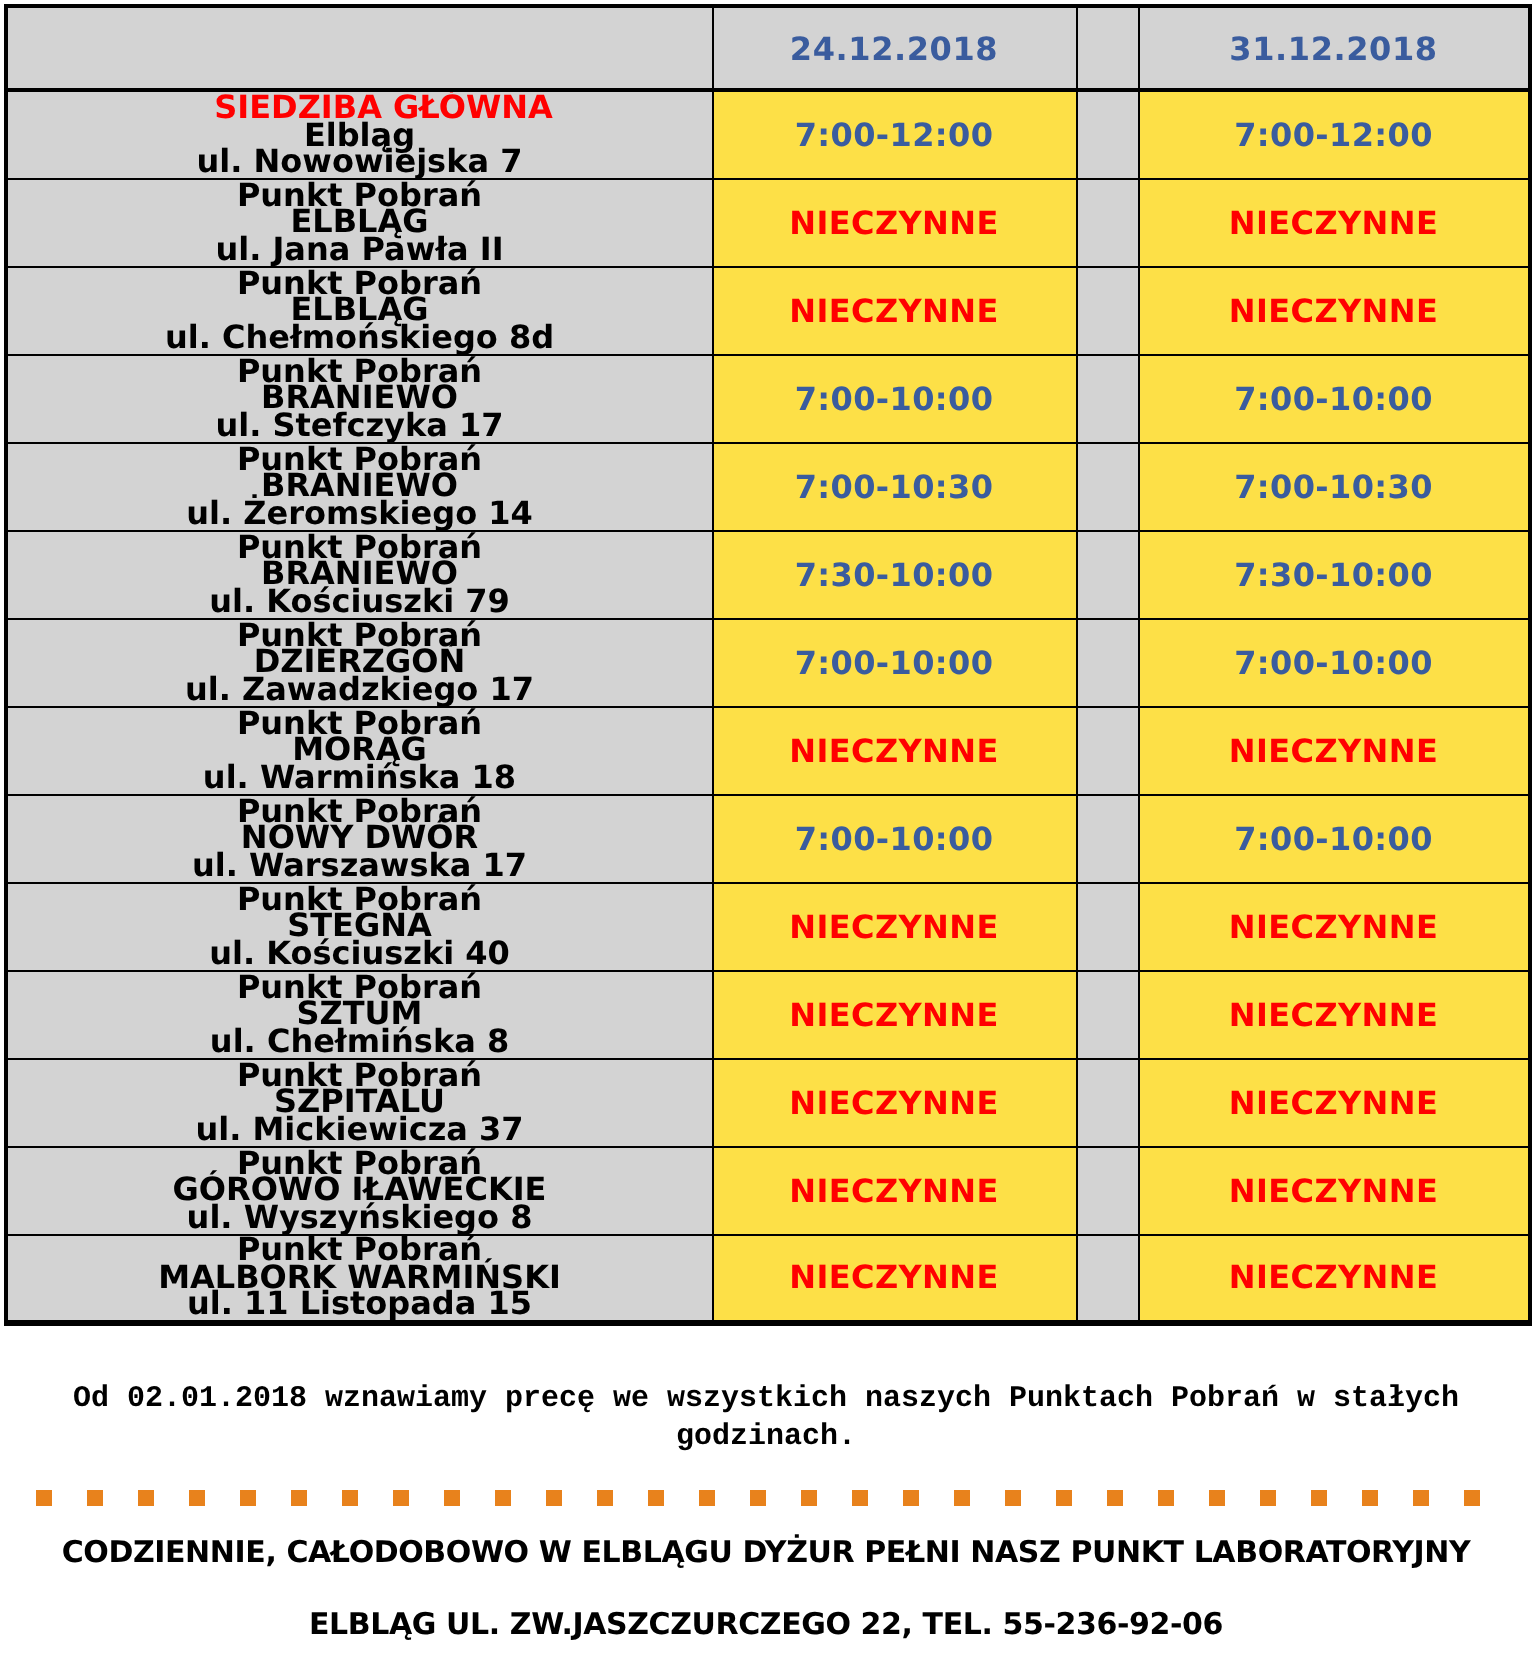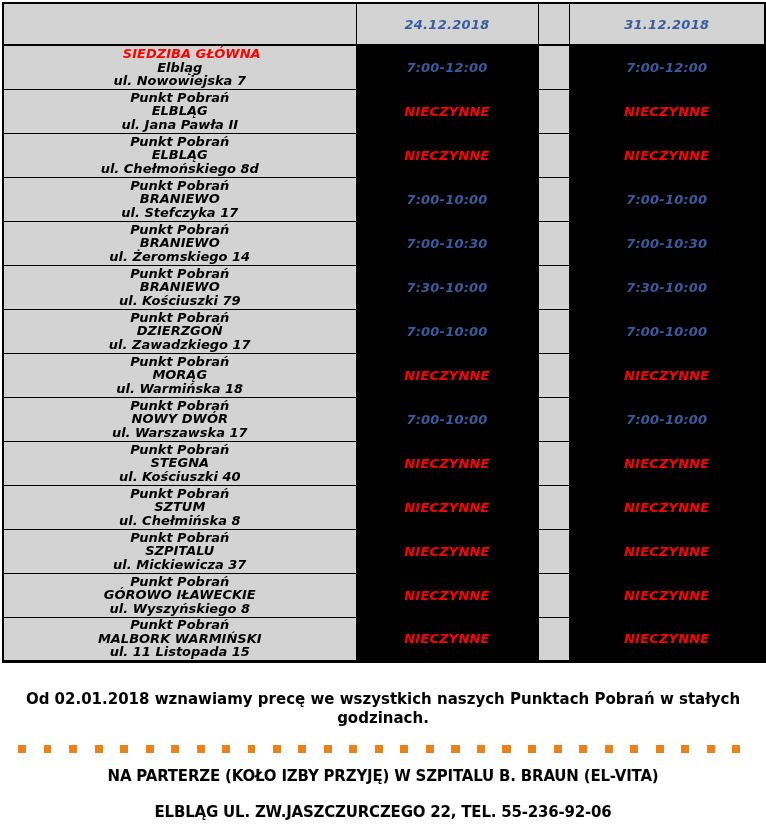--- a/index.html
+++ b/index.html
@@ -22,44 +22,44 @@
     margin:2px 2px 0 2px;
     width:762px;
     border:2px solid var(--border);
     border-bottom:3px solid var(--border);
   }
   .schedule th,.schedule td{
     border:1px solid var(--border);
     text-align:center;
     vertical-align:middle;
     font-weight:bold;
-    font-size:13px;
+    font-size:16px;
     padding:0;
     overflow:hidden;
-    font-style:italic;
   }
   .schedule thead tr{height:42px;}
   .schedule thead th{border-bottom:2px solid var(--border);background:var(--gray);}
   .schedule tbody tr{height:44px;}
   .date-head{color:var(--blue);font-size:12px;letter-spacing:.3px;}
   td.loc{background:var(--gray);color:#000;line-height:13.5px;}
   td.loc .hq{color:var(--red);padding-left:24px;}
   td.spacer{background:var(--gray);}
-  td.time{background:#000000;letter-spacing:.2px;}
+  td.time{background:#fde047;letter-spacing:.2px;}
   td.time.open{color:var(--blue);}
   td.time.closed{color:var(--red);}
 
   .note-resume{
     margin:27px auto 0 auto;
     max-width:740px;
     text-align:center;
     font-weight:bold;
     font-size:15px;
     color:#000;
     line-height:19px;
+    font-family:Liberation Mono, monospace;
   }
   .dotted-sep{
     height:8px;
     margin:17px 20px 0 18px;
     background:repeating-linear-gradient(90deg,
       var(--orange) 0px, var(--orange) 8px,
       transparent 8px, transparent 25.5px);
   }
   .note-duty{
     margin:14px auto 0 auto;
@@ -241,18 +241,18 @@
           <td class="time closed">NIECZYNNE</td>
         </tr>
       </tbody>
   </table>
 
   <div class="note-resume">Od 02.01.2018 wznawiamy precę we wszystkich naszych Punktach Pobrań w stałych godzinach.</div>
 
   <div class="dotted-sep"></div>
 
   <div class="note-duty">
-    <div>NA PARTERZE (KOŁO IZBY PRZYJĘ) W SZPITALU B. BRAUN (EL-VITA)</div>
+    <div>CODZIENNIE, CAŁODOBOWO W ELBLĄGU DYŻUR PEŁNI NASZ PUNKT LABORATORYJNY</div>
   </div>
 
   <div class="note-address">ELBLĄG UL. ZW.JASZCZURCZEGO 22, TEL. 55-236-92-06</div>
 
 </div>
 
 </body></html>

